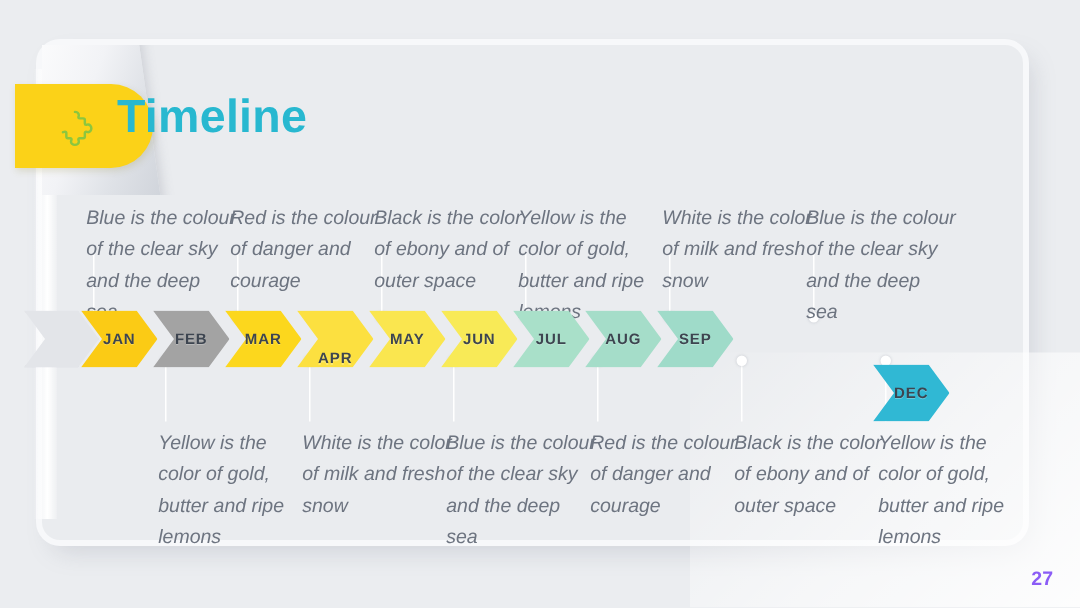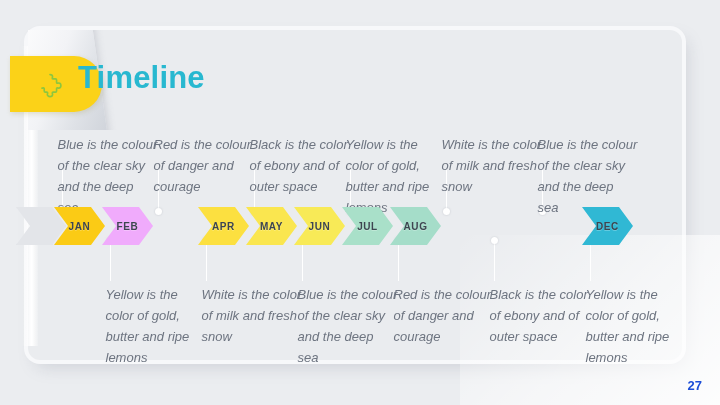--- a/index.html
+++ b/index.html
@@ -86,21 +86,21 @@
   
   .cap{
     position:absolute;width:100px;font-size:13px;line-height:1.62;color:#6d7480;font-style:italic;
   }
   .cap.top{text-align:left;}
   .cap.bot{text-align:left;}
 
   
   #page-num{
     position:absolute;right:18px;bottom:12px;
-    font-size:13px;font-weight:bold;color:#1d4ed8;
+    font-size:13px;font-weight:bold;color:#8b5cf6;
   }
 </style>
 </head>
 <body>
 
 <div id="slide">
 
   <div id="card"></div>
   <div class="card-edge"></div>
   <div class="fold"></div>
@@ -112,39 +112,45 @@
       <path d="M9.2 2.4c1.5 0 2.4 1 2.4 2 0 .5-.3.9-.3 1.3 0 .4.3.7.8.7h2.2c.6 0 1 .4 1 1v2.2c0 .5.3.8.7.8.4 0 .8-.3 1.3-.3 1 0 2 .9 2 2.4s-1 2.4-2 2.4c-.5 0-.9-.3-1.3-.3-.4 0-.7.3-.7.8v2.2c0 .6-.4 1-1 1h-2.2c-.5 0-.8.4-.8.8 0 .4.3.8.3 1.3 0 1-.9 2-2.4 2s-2.4-1-2.4-2c0-.5.3-.9.3-1.3 0-.4-.3-.8-.8-.8H4.9c-.6 0-1-.4-1-1v-2.2c0-.5-.4-.8-.8-.8-.4 0-.8.3-1.3.3" fill="none" stroke="#8cc63f" stroke-width="1.5" stroke-linejoin="round" stroke-linecap="round"></path>
     </svg>
   </span>
   <div id="title-text">Timeline</div>
 
   <div id="timeline">
     <div class="tail"></div>
   <div class="seg first" style="left: 38px; width: 51px; background: rgb(251, 203, 21); z-index: 12;">
         <span>JAN</span>
       </div>
-      <div class="seg" style="left: 86px; width: 51px; background: #f0abfc; z-index: 11;">
+      <div class="seg" style="left: 86px; width: 51px; background: #a3a3a3; z-index: 11;">
         <span>FEB</span>
       </div>
-      <div class="seg" style="left: 182px; width: 51px; background: rgb(252, 224, 64); z-index: 9;">
+      <div class="seg" style="left: 134px; width: 51px; background: rgb(252, 215, 29); z-index: 10;">
+        <span>MAR</span>
+      </div>
+      <div class="seg" style="left: 182px; width: 51px; background: rgb(252, 224, 64); z-index: 9; align-items: flex-end;">
         <span>APR</span>
       </div>
       <div class="seg" style="left: 230px; width: 51px; background: rgb(250, 230, 79); z-index: 8;">
         <span>MAY</span>
       </div>
       <div class="seg" style="left: 326px; width: 51px; background: rgb(169, 224, 201); z-index: 6;">
         <span>JUL</span>
       </div>
       <div class="seg" style="left: 278px; width: 51px; background: rgb(248, 234, 87); z-index: 7;">
         <span>JUN</span>
       </div>
       <div class="seg" style="left: 374px; width: 51px; background: rgb(165, 221, 201); z-index: 5;">
         <span>AUG</span>
       </div>
-      <div class="seg" style="left: 566px; width: 51px; background: rgb(48, 184, 212); z-index: 1;">
+      <div class="seg" style="left: 422px; width: 51px; background: rgb(159, 219, 201); z-index: 4;">
+        <span>SEP</span>
+      </div>
+      <div class="seg" style="left: 566px; width: 51px; background: rgb(48, 184, 212); z-index: 1; margin-top: 36px;">
         <span>DEC</span>
       </div>
     </div>
 
   <div id="page-num">27</div>
 <div class="conn" style="left: 61.5px; top: 169px; height: 40px;"></div>
     <div class="dot" style="left: 58.5px; top: 208px;"></div>
     <div class="cap top" style="left: 57.5px; top: 134px;">Blue is the colour of the clear sky and the deep sea</div>
     <div class="conn" style="left: 157.5px; top: 169px; height: 40px;"></div>
     <div class="dot" style="left: 154.5px; top: 208px;"></div>

